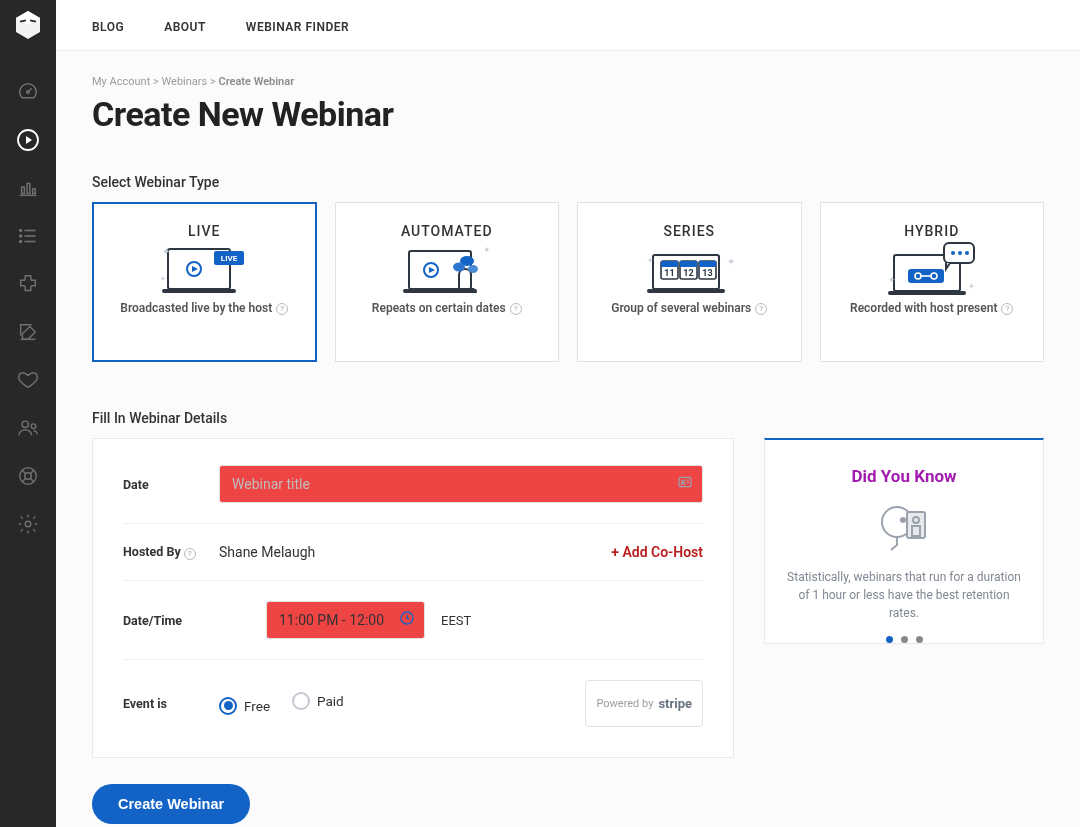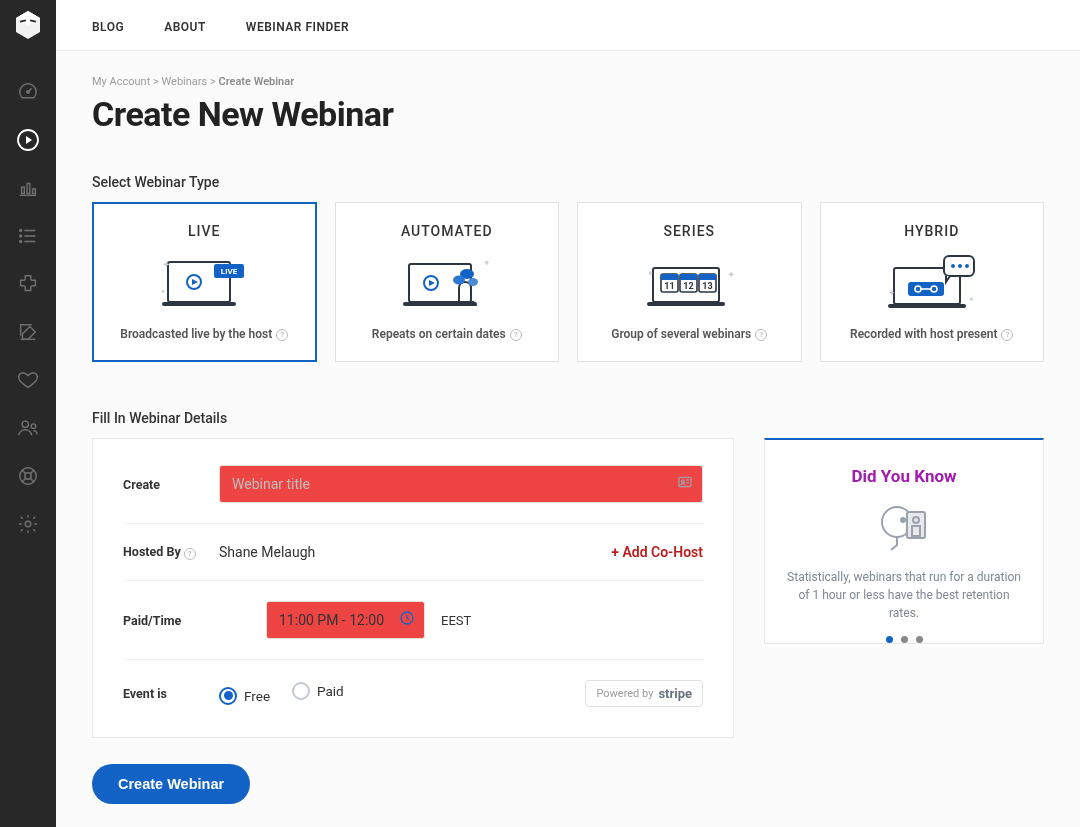--- a/index.html
+++ b/index.html
@@ -41,21 +41,21 @@
   .topnav a { cursor:pointer; }
   .main { padding: 24px 36px 32px 36px; background:#fbfbfb; flex:1; overflow:auto; }
   .bc { font-size:11px; color:#9c9c9c; margin-bottom:6px; }
   .bc .cur { color:#8d8d8d; font-weight:600; }
   h1 { font-size:34px; font-weight:700; color:#222; margin-bottom:40px; letter-spacing:-.5px;}
   h2 { font-size:14px; font-weight:500; color:#333; margin-bottom:12px; }
   .types { display:flex; gap:18px; margin-bottom:48px;}
   .typecard {
     flex:1; border:1px solid #e2e2e2; background:#fff; padding:20px 10px 20px 10px;
     text-align:center; cursor:pointer; position:relative; height:160px;
-    display:flex; flex-direction:column; align-items:center; justify-content:space-between;
+    display:flex; flex-direction:column; align-items:center; 
   }
   .typecard.selected { border:2px solid #1363c6; padding:19px 9px; }
   .typecard .ttitle { font-size:14px; letter-spacing:1px; font-weight:500; color:#333;}
   .typecard .tdesc { font-size:12px; color:#555; font-weight:600; }
   .typecard .tdesc .q { display:inline-block; width:12px;height:12px;border:1px solid #bbb;border-radius:50%; font-size:8px;line-height:10px;color:#bbb;margin-left:4px; vertical-align:middle;}
   .ticon { height:62px; display:flex; align-items:center; justify-content:center;}
 
   .row2 { display:flex; gap:30px; }
   .formcard { flex:1; border:1px solid #e8e8e8; background:#fff; padding:26px 30px 22px 30px;}
   .frow { display:flex; align-items:center; padding:20px 0; border-bottom:1px solid #f0f0f0;}
@@ -72,21 +72,21 @@
   .txtin::placeholder{color:#bdbdbd;}
   .inwrap{position:relative; flex:1; display:flex; min-width:0;}
   .inicon{position:absolute; right:10px; top:50%; transform:translateY(-50%); color:#9aa2ad;}
   .hostname{font-size:14px; color:#333;}
   .addcohost{color:#b91c1c; font-weight:600; font-size:14px; cursor:pointer;}
   .tz{font-size:13px; color:#333; margin-left:8px;}
   .radio {display:inline-flex; align-items:center; gap:7px; margin-right:18px; cursor:pointer; font-size:13.5px; color:#333;}
   .rdot{width:18px;height:18px;border:2px solid #c3c9d1;border-radius:50%; display:inline-flex;align-items:center;justify-content:center;}
   .radio.on .rdot{border-color:#1363c6;}
   .radio.on .rdot::after{content:"";width:9px;height:9px;border-radius:50%;background:#1363c6;}
-  .stripe{border:1px solid #e2e2e2;border-radius:4px; padding:5px 10px; font-size:11px; color:#9c9c9c; display:flex;align-items:center;gap:5px;}
+  .stripe{border:1px solid #e2e2e2;border-radius:4px; padding:15px 10px; font-size:11px; color:#9c9c9c; display:flex;align-items:center;gap:5px;}
   .stripe b{color:#6a7380; font-weight:700; font-size:13px;}
   .cta{margin-top:26px;}
   .btn{background:#1363c6; color:#fff; border:none; border-radius:22px; padding:12px 26px; font-size:14.5px; font-weight:600; cursor:pointer;}
 
   .dyk{ width:280px; border:1px solid #e8e8e8; border-top:2px solid #1363c6; background:#fff;
     padding:26px 22px 22px 22px; text-align:center; height:206px; align-self:flex-start;}
   .dyk h3{font-size:17px; font-weight:700; color:#a21caf; margin-bottom:14px;}
   .dykicon{margin-bottom:12px; color:#9aa2ad;}
   .dyk p{font-size:12px; color:#808893; line-height:1.5; margin-bottom:14px;}
   .dots{display:flex; gap:8px; justify-content:center;}
@@ -283,21 +283,21 @@
               </svg>
           </div>
           <div class="tdesc"><span>Recorded with host present</span><span class="q">?</span></div>
         </div>
       </div>
 
       <h2>Fill In Webinar Details</h2>
       <div class="row2">
         <div class="formcard">
           <div class="frow">
-            <div class="flabel">Create</div>
+            <div class="flabel">Date</div>
             <div class="fval">
               <div class="inwrap">
                 <input class="txtin" placeholder="Webinar title" style="">
                 <span class="inicon card">
                   <svg width="16" height="16" viewBox="0 0 24 24" fill="none" stroke="currentColor" stroke-width="1.8">
                       <rect x="3" y="5" width="18" height="14" rx="2"></rect>
                       <circle cx="9" cy="11" r="2"></circle>
                       <path d="M6 17c0-1.7 1.3-3 3-3s3 1.3 3 3"></path>
                       <line x1="14" y1="9" x2="18" y2="9"></line>
                       <line x1="14" y1="13" x2="18" y2="13"></line>
@@ -307,21 +307,21 @@
             </div>
           </div>
           <div class="frow">
             <div class="flabel"><span>Hosted By</span><span class="q">?</span></div>
             <div class="fval" style="justify-content:space-between;">
               <span class="hostname">Shane Melaugh</span>
               <span class="addcohost">+ Add Co-Host</span>
             </div>
           </div>
           <div class="frow">
-            <div class="flabel">Paid/Time</div>
+            <div class="flabel">Date/Time</div>
             <div class="fval">
               <div class="inwrap" style="max-width:190px; margin-left:16px;padding-left:31px;">
                 <input class="txtin" value="11:00 PM - 12:00 AM" style="">
                 <span class="inicon clock">
                   <svg width="16" height="16" viewBox="0 0 24 24" fill="none" stroke="currentColor" stroke-width="2">
                       <circle cx="12" cy="12" r="9"></circle>
                       <polyline points="12 7 12 12 15 14"></polyline>
                     </svg>
                 </span>
               </div>

